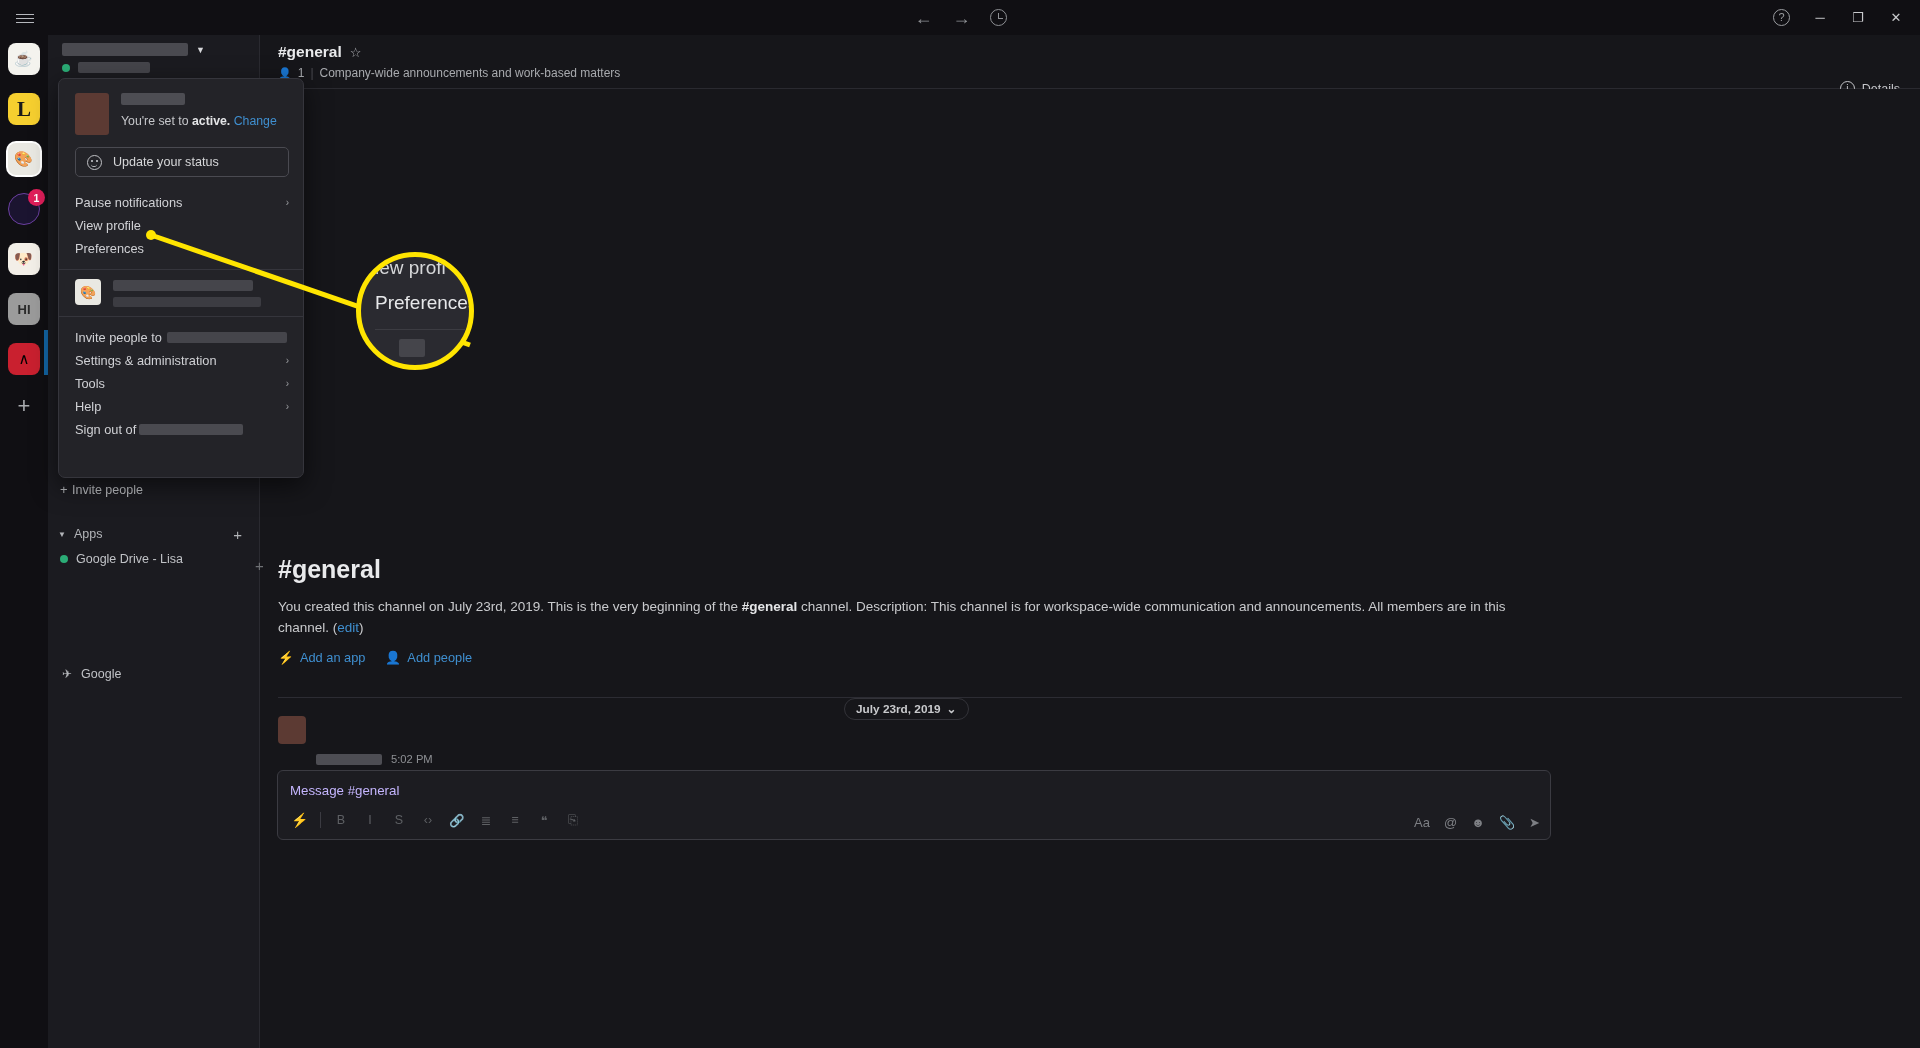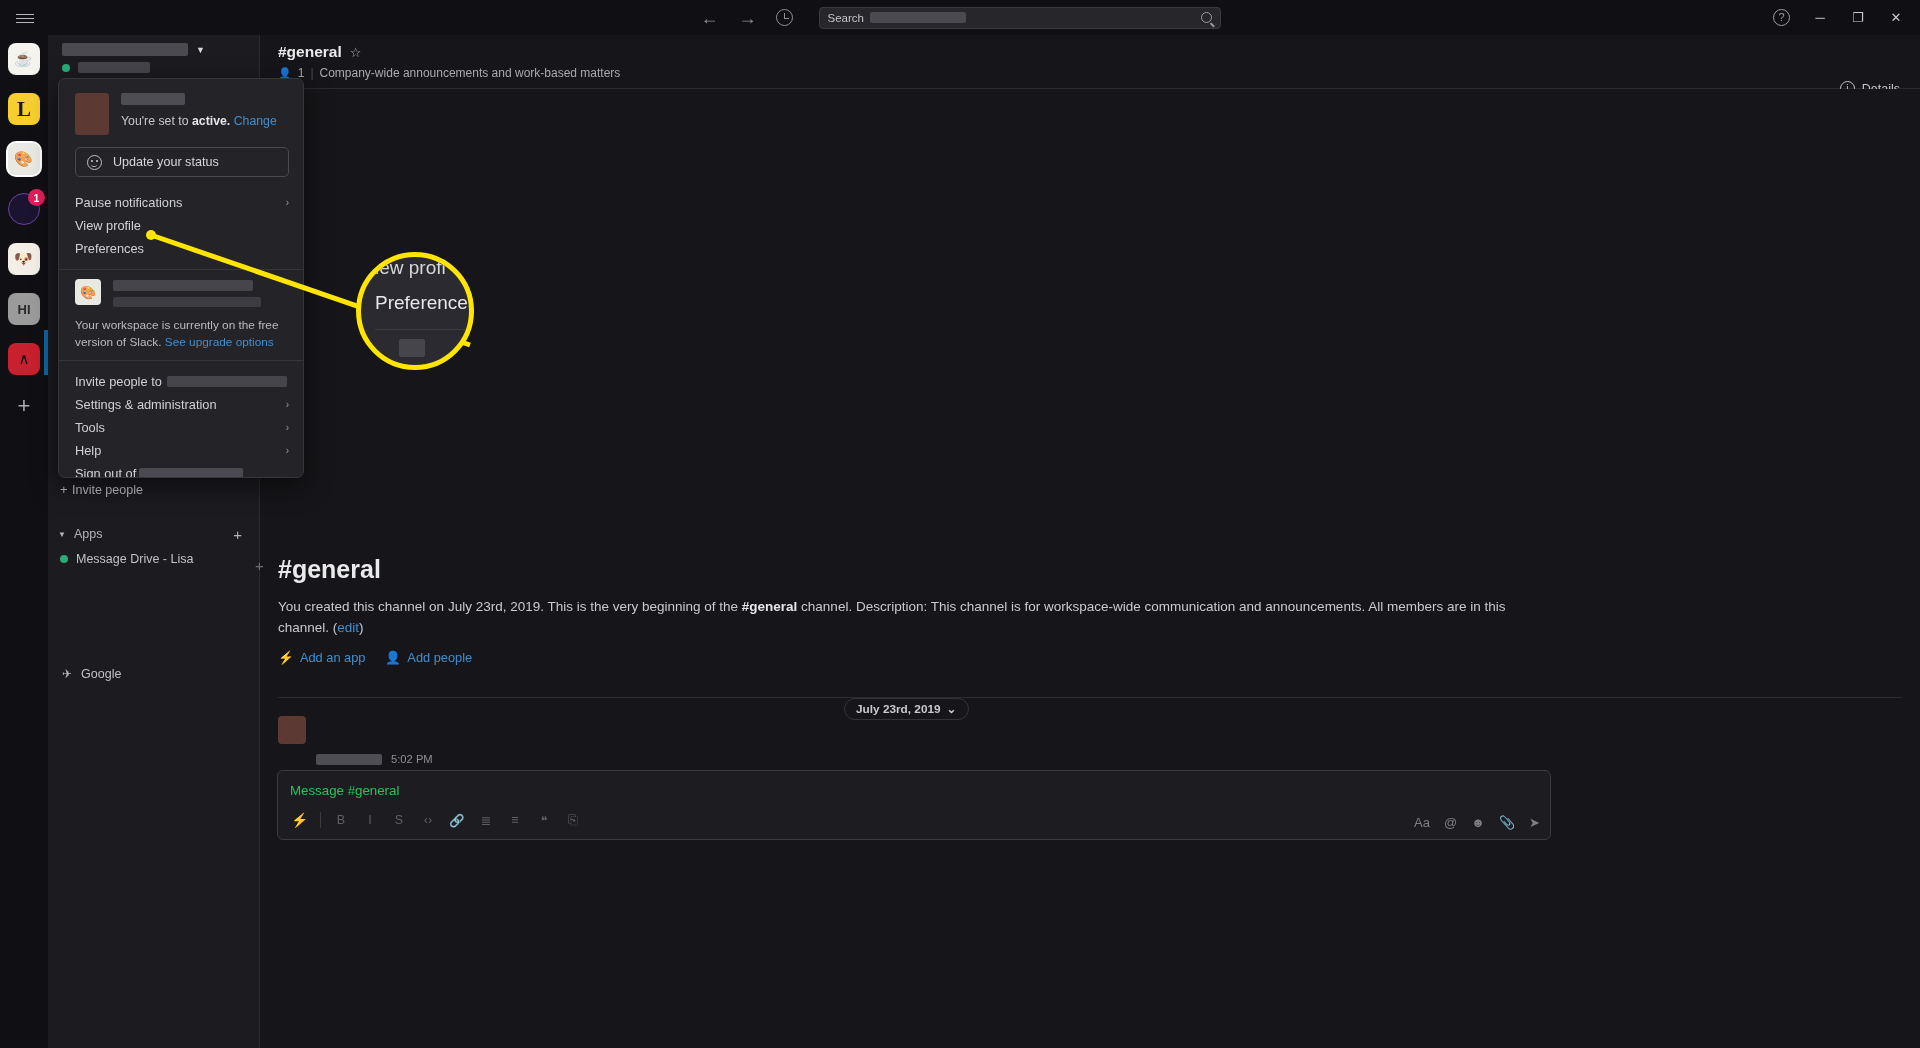--- a/index.html
+++ b/index.html
@@ -142,21 +142,21 @@
   .msg-meta { display:flex; align-items:center; gap: 9px; margin-top: 36px; }
   .name-redact { width: 66px; height: 11px; background:#4d4d53; border-radius:2px; }
   .msg-time { font-size: 11.2px; color: #8e9094; }
   .msg-text { margin-top: 4px; font-size: 13.3px; color: #c9cacd; }
 
   
   .composer {
     position:absolute; left: 277px; top: 770px; width: 1274px; height: 70px;
     border: 1px solid #3b3b42; border-radius: 6px; background:#1c1c21;
   }
-  .composer .ph { position:absolute; top: 12px; left: 12px; font-size: 13.3px; color: #22c55e; }
+  .composer .ph { position:absolute; top: 12px; left: 12px; font-size: 13.3px; color: #c4b5fd; }
   .fmt-bar { position:absolute; bottom: 7px; left: 9px; display:flex; align-items:center; gap: 3px; }
   .fbtn { width: 26px; height: 24px; display:flex; align-items:center; justify-content:center;
     color: #5e6064; font-size: 12.5px; cursor:pointer; }
   .fbtn.lightning { color: #d6d7d9; font-size: 14px; }
   .fsep { width:1px; height: 16px; background:#3b3b42; margin: 0 4px; }
   .right-tools { position:absolute; right: 10px; bottom: 9px; display:flex; align-items:center; gap: 14px;
     color:#7d7f84; font-size: 13px; }
   .rt { cursor: pointer; }
   .send { color:#7d7f84; }
 
@@ -215,25 +215,20 @@
   <div class="titlebar">
     <div class="hamburger">
         <i></i>
         <i></i>
         <i></i>
       </div>
     <div class="tb-center">
       <div class="navbtn">←</div>
       <div class="navbtn">→</div>
       <div class="clock-ico"></div>
-      <div class="searchbar">
-        <span class="lbl">Search</span>
-        <span class="redact search-redact"></span>
-        <span class="mag"></span>
-      </div>
     </div>
     <div class="tb-right">
       <div class="help-ico">?</div>
       <div class="win-ctl">─</div>
       <div class="win-ctl">❐</div>
       <div class="win-ctl">✕</div>
     </div>
   </div>
 
   <div class="rail">
@@ -293,21 +288,21 @@
         <span>Invite people</span>
       </div>
       <div style="height:20px"></div>
       <div class="sb-section">
         <span class="caret">▼</span>
         <span>Apps</span>
         <span class="sec-plus">+</span>
       </div>
       <div class="sb-row">
         <span class="dot-green"></span>
-        <span class="nm">Message Drive - Lisa</span>
+        <span class="nm">Google Drive - Lisa</span>
       </div>
     </div>
 
     <div class="upgrade-row">
       <span class="rocket">✈</span>
       <span>Google</span>
     </div>
   </div>
 
   <div class="ch-head">
@@ -417,24 +412,20 @@
       <span>Preferences</span>
     </div>
     <div class="msep"></div>
     <div class="ws-block">
       <div class="ws-ico">🎨</div>
       <div class="ws-lines">
         <div class="wsl1"></div>
         <div class="wsl2"></div>
       </div>
     </div>
-    <div class="free-note">
-      <span>Your workspace is currently on the free</span><br>
-      <span>version of Slack. </span><span class="lnk">See upgrade options</span>
-    </div>
     <div class="msep"></div>
     <div class="mrow">
       <span>Invite people to</span>
       <span class="inline-redact"></span>
     </div>
     <div class="mrow">
       <span>Settings &amp; administration</span>
       <span class="arw">›</span>
     </div>
     <div class="mrow">

